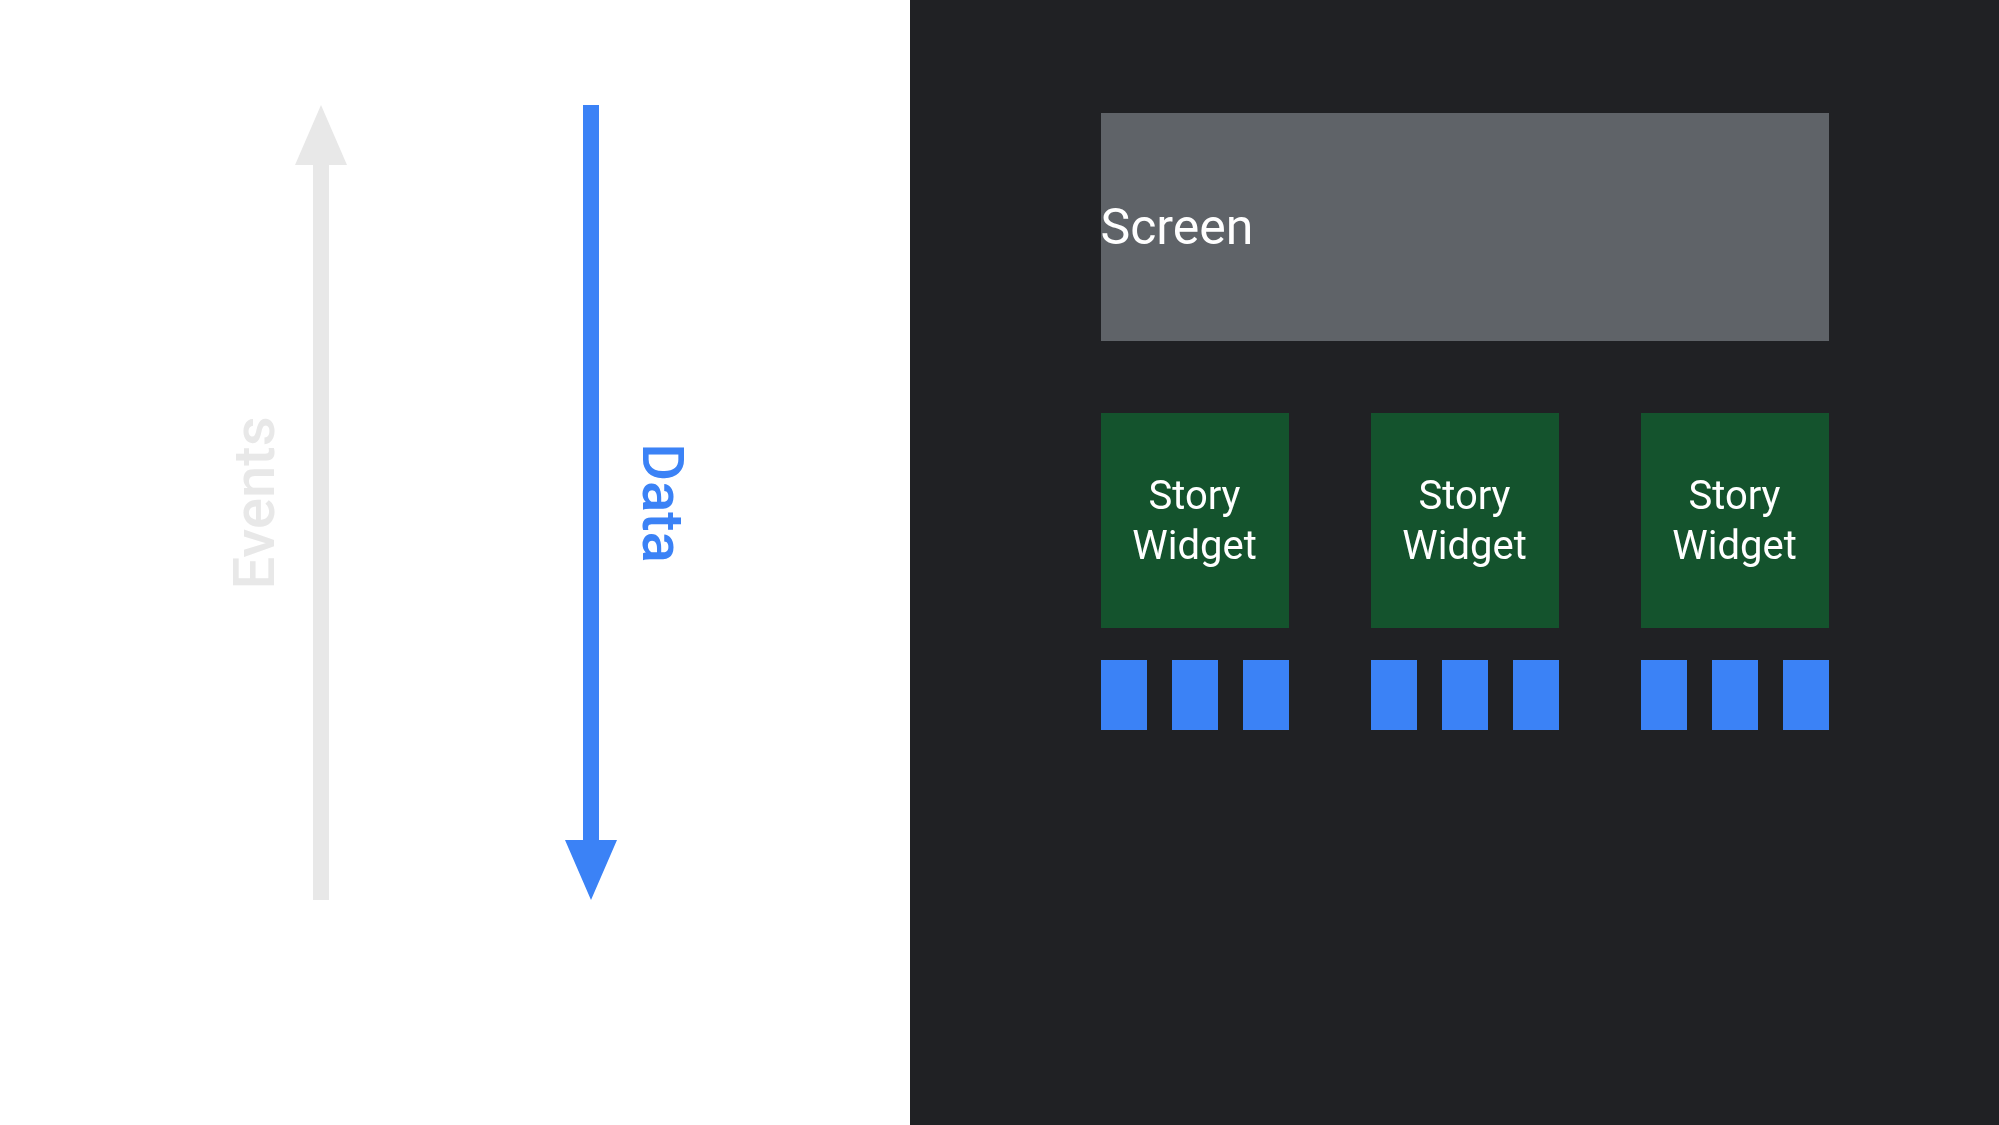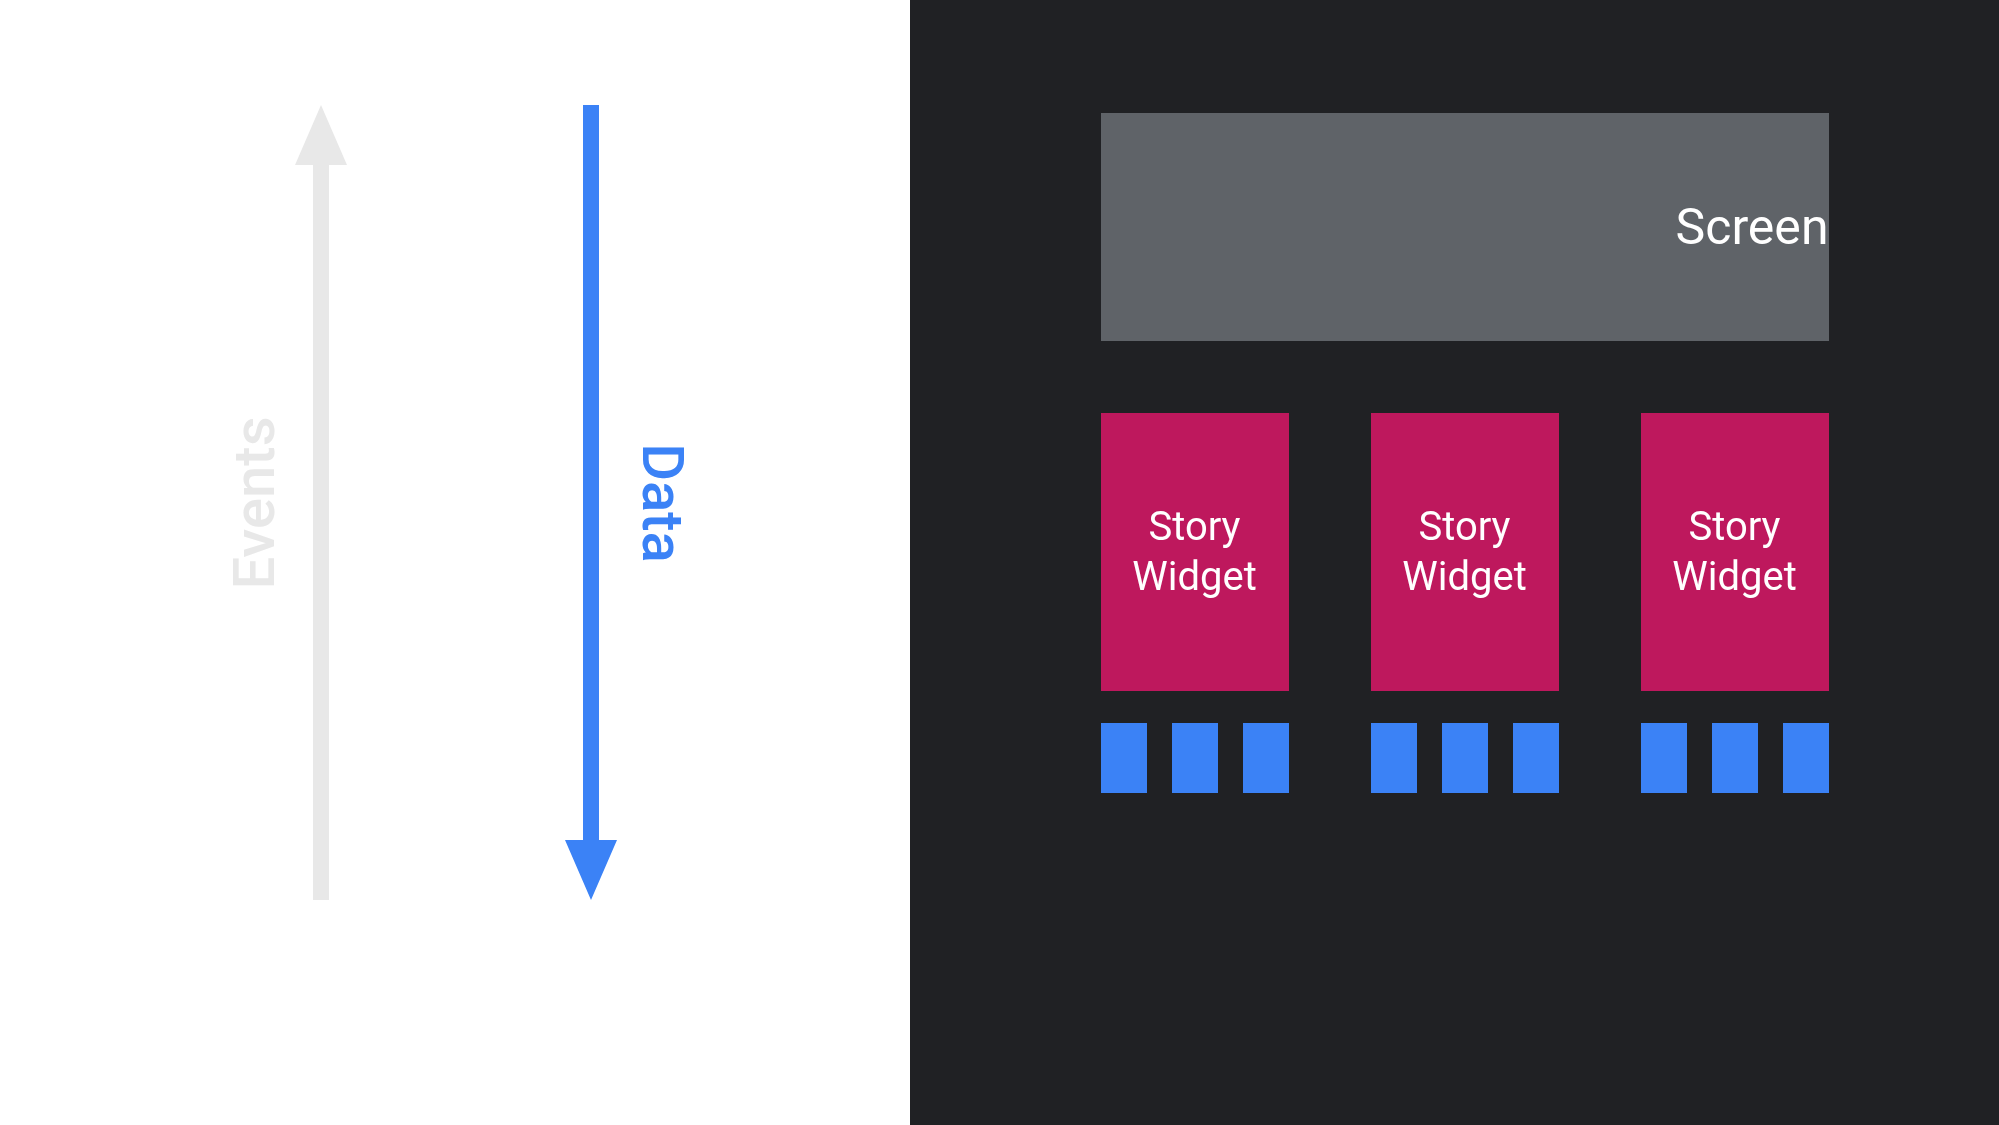--- a/index.html
+++ b/index.html
@@ -67,40 +67,40 @@
     
     .block-wide {
       width: 728px;
       height: 228px;
       background: #5f6368;
       color: #ffffff;
       font-size: 50px;
       font-weight: 400;
       display: flex;
       align-items: center;
-      justify-content: flex-end;
+      justify-content: flex-start;
       margin: 0 auto;
     }
     .block-wide.screen {
       margin-bottom: 72px;
     }
     .block-wide.newsfeed {
       margin-bottom: 64px;
     }
     .story-row {
       width: 728px;
       margin: 0 auto;
       display: flex;
       justify-content: space-between;
       margin-bottom: 32px;
     }
     .story-widget {
       width: 188px;
-      height: 278px;
-      background: #be185d;
+      height: 215px;
+      background: #14532d;
       color: #ffffff;
       font-size: 40px;
       font-weight: 400;
       display: flex;
       align-items: center;
       justify-content: center;
       text-align: center;
       line-height: 1.25;
     }
     .children-row {

